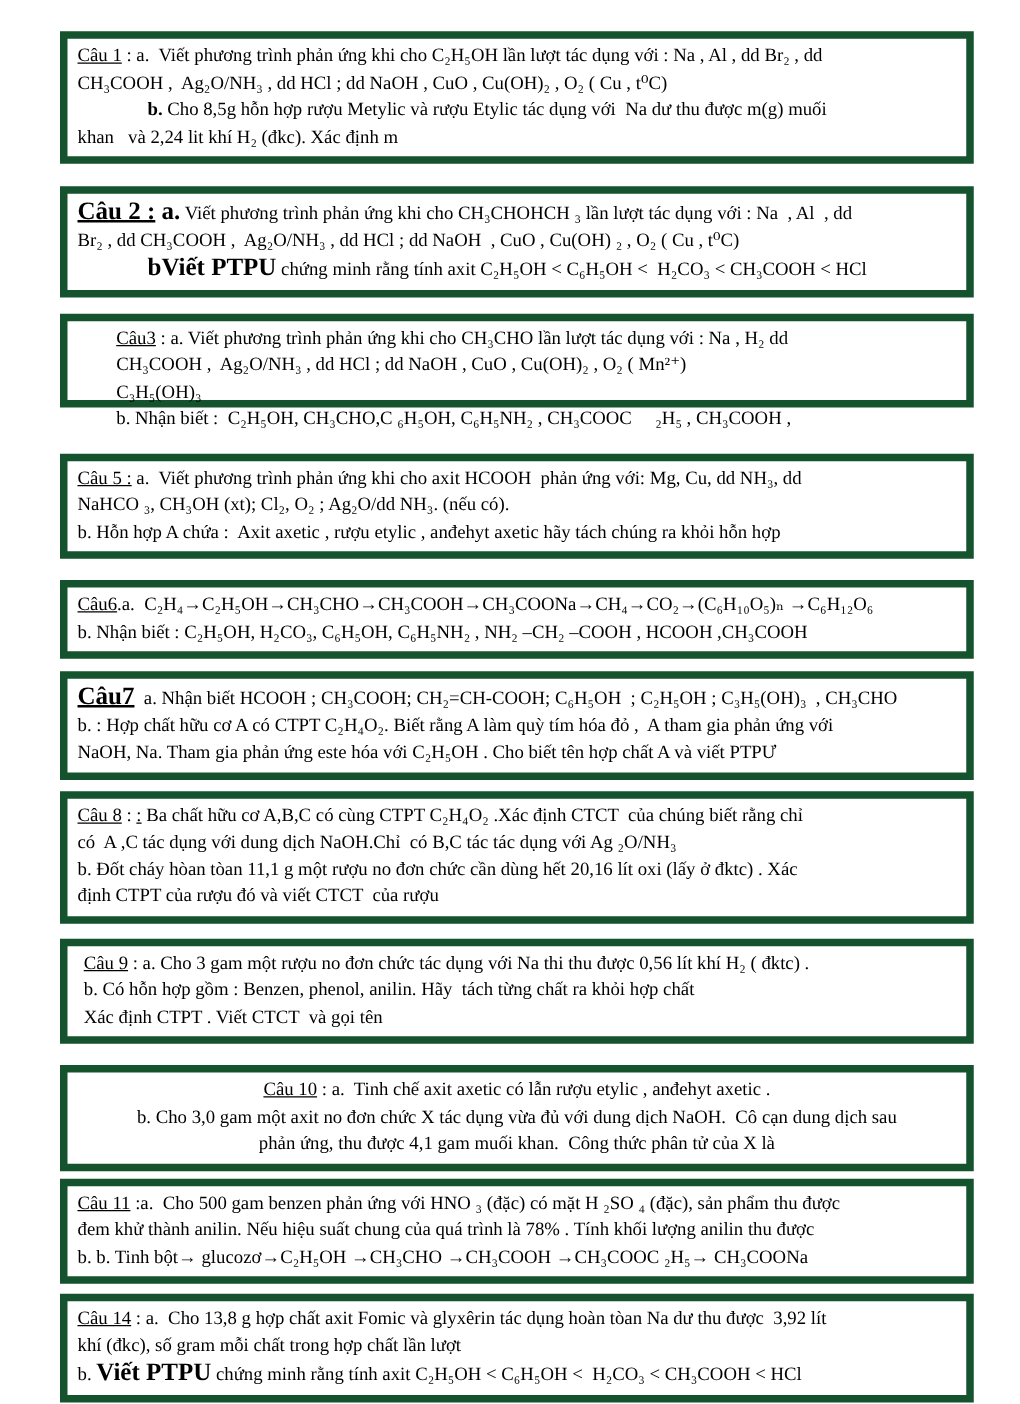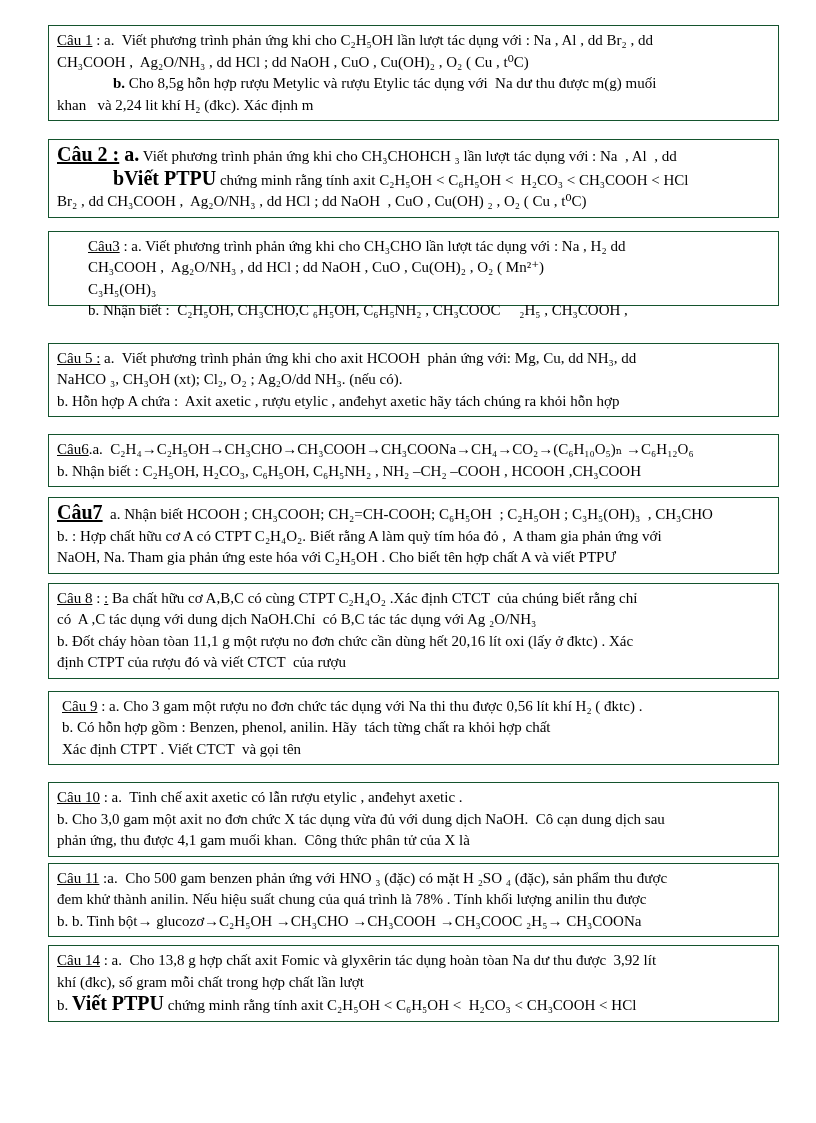--- a/index.html
+++ b/index.html
@@ -4,21 +4,21 @@
 <style>
   html,body{margin:0;padding:0;}
   body{
     width:816px;height:1123px;background:#ffffff;color:#000000;
     font-family:"Liberation Serif","DejaVu Serif","DejaVu Sans",serif;
     overflow:hidden;
   }
   *{box-sizing:border-box;}
   .page{width:816px;height:1123px;padding:25px 37px 0 48px;}
   .qbox{
-    width:731px;border:1px solid #14532d;background:#fff;
+    width:731px;border:6px solid #14532d;background:#fff;
     padding:4px 8px;position:relative;
   }
   .qbox.clip{height:75px;overflow:visible;}
   .line{
     font-size:15px;line-height:21.5px;white-space:pre;overflow:visible;
     position:relative;z-index:2;
   }
   .line.ind{padding-left:56px;}
   .seg.u{text-decoration:underline;}
   .seg.b{font-weight:bold;}
@@ -30,22 +30,22 @@
 <main class="page">
   <div>
       <section class="qbox" style="margin-bottom: 18px;">
         <div class="line"><span class="seg u">Câu 1</span><span class="seg"> : a.  Viết phương trình phản ứng khi cho C₂H₅OH lần lượt tác dụng với : Na , Al , dd Br₂ , dd</span></div>
         <div class="line"><span class="seg">CH₃COOH ,  Ag₂O/NH₃ , dd HCl ; dd NaOH , CuO , Cu(OH)₂ , O₂ ( Cu , t⁰C)</span></div>
         <div class="line ind"><span class="seg b">b.</span><span class="seg"> Cho 8,5g hỗn hợp rượu Metylic và rượu Etylic tác dụng với  Na dư thu được m(g) muối</span></div>
         <div class="line"><span class="seg">khan   và 2,24 lit khí H₂ (đkc). Xác định m</span></div>
       </section>
       <section class="qbox" style="margin-bottom: 13px;">
         <div class="line"><span class="seg u b big">Câu 2 :</span><span class="seg b big"> a.</span><span class="seg"> Viết phương trình phản ứng khi cho CH₃CHOHCH ₃ lần lượt tác dụng với : Na  , Al  , dd</span></div>
+        <div class="line"><span class="seg">Br₂ , dd CH₃COOH ,  Ag₂O/NH₃ , dd HCl ; dd NaOH  , CuO , Cu(OH) ₂ , O₂ ( Cu , t⁰C)</span></div>
         <div class="line ind"><span class="seg b big">bViết PTPU</span><span class="seg"> chứng minh rằng tính axit C₂H₅OH &lt; C₆H₅OH &lt;  H₂CO₃ &lt; CH₃COOH &lt; HCl</span></div>
-        <div class="line"><span class="seg">Br₂ , dd CH₃COOH ,  Ag₂O/NH₃ , dd HCl ; dd NaOH  , CuO , Cu(OH) ₂ , O₂ ( Cu , t⁰C)</span></div>
       </section>
       <section class="qbox clip" style="margin-bottom: 37px; padding-left: 39px;">
         <div class="line"><span class="seg u">Câu3</span><span class="seg"> : a. Viết phương trình phản ứng khi cho CH₃CHO lần lượt tác dụng với : Na , H₂ dd</span></div>
         <div class="line"><span class="seg">CH₃COOH ,  Ag₂O/NH₃ , dd HCl ; dd NaOH , CuO , Cu(OH)₂ , O₂ ( Mn²⁺)</span></div>
         <div class="line"><span class="seg">C₃H₅(OH)₃</span></div>
         <div class="line"><span class="seg">b. Nhận biết :  C₂H₅OH, CH₃CHO,C ₆H₅OH, C₆H₅NH₂ , CH₃COOC     ₂H₅ , CH₃COOH ,</span></div>
       </section>
       <section class="qbox" style="margin-bottom: 17px;">
         <div class="line"><span class="seg u">Câu 5 :</span><span class="seg"> a.  Viết phương trình phản ứng khi cho axit HCOOH  phản ứng với: Mg, Cu, dd NH₃, dd</span></div>
         <div class="line"><span class="seg">NaHCO ₃, CH₃OH (xt); Cl₂, O₂ ; Ag₂O/dd NH₃. (nếu có).</span></div>
@@ -64,21 +64,21 @@
         <div class="line"><span class="seg u">Câu 8</span><span class="seg"> : </span><span class="seg u">:</span><span class="seg"> Ba chất hữu cơ A,B,C có cùng CTPT C₂H₄O₂ .Xác định CTCT  của chúng biết rằng chỉ</span></div>
         <div class="line"><span class="seg">có  A ,C tác dụng với dung dịch NaOH.Chỉ  có B,C tác tác dụng với Ag ₂O/NH₃</span></div>
         <div class="line"><span class="seg">b. Đốt cháy hòan tòan 11,1 g một rượu no đơn chức cần dùng hết 20,16 lít oxi (lấy ở đktc) . Xác</span></div>
         <div class="line"><span class="seg">định CTPT của rượu đó và viết CTCT  của rượu</span></div>
       </section>
       <section class="qbox" style="margin-bottom: 17px; padding-left: 13px;">
         <div class="line"><span class="seg u">Câu 9</span><span class="seg"> : a. Cho 3 gam một rượu no đơn chức tác dụng với Na thi thu được 0,56 lít khí H₂ ( đktc) .</span></div>
         <div class="line"><span class="seg">b. Có hỗn hợp gồm : Benzen, phenol, anilin. Hãy  tách từng chất ra khỏi hợp chất</span></div>
         <div class="line"><span class="seg">Xác định CTPT . Viết CTCT  và gọi tên</span></div>
       </section>
-      <section class="qbox" style="margin-bottom: 6px;">
+      <section class="qbox" style="margin-bottom: 6px; text-align: center;">
         <div class="line"><span class="seg u">Câu 10</span><span class="seg"> : a.  Tinh chế axit axetic có lẫn rượu etylic , anđehyt axetic .</span></div>
         <div class="line"><span class="seg">b. Cho 3,0 gam một axit no đơn chức X tác dụng vừa đủ với dung dịch NaOH.  Cô cạn dung dịch sau</span></div>
         <div class="line"><span class="seg">phản ứng, thu được 4,1 gam muối khan.  Công thức phân tử của X là</span></div>
       </section>
       <section class="qbox" style="margin-bottom: 8px;">
         <div class="line"><span class="seg u">Câu 11</span><span class="seg"> :a.  Cho 500 gam benzen phản ứng với HNO ₃ (đặc) có mặt H ₂SO ₄ (đặc), sản phẩm thu được</span></div>
         <div class="line"><span class="seg">đem khử thành anilin. Nếu hiệu suất chung của quá trình là 78% . Tính khối lượng anilin thu được</span></div>
         <div class="line"><span class="seg">b. b. Tinh bột→ glucozơ→C₂H₅OH →CH₃CHO →CH₃COOH →CH₃COOC ₂H₅→ CH₃COONa</span></div>
       </section>
       <section class="qbox" style="margin-bottom: 0px;">

